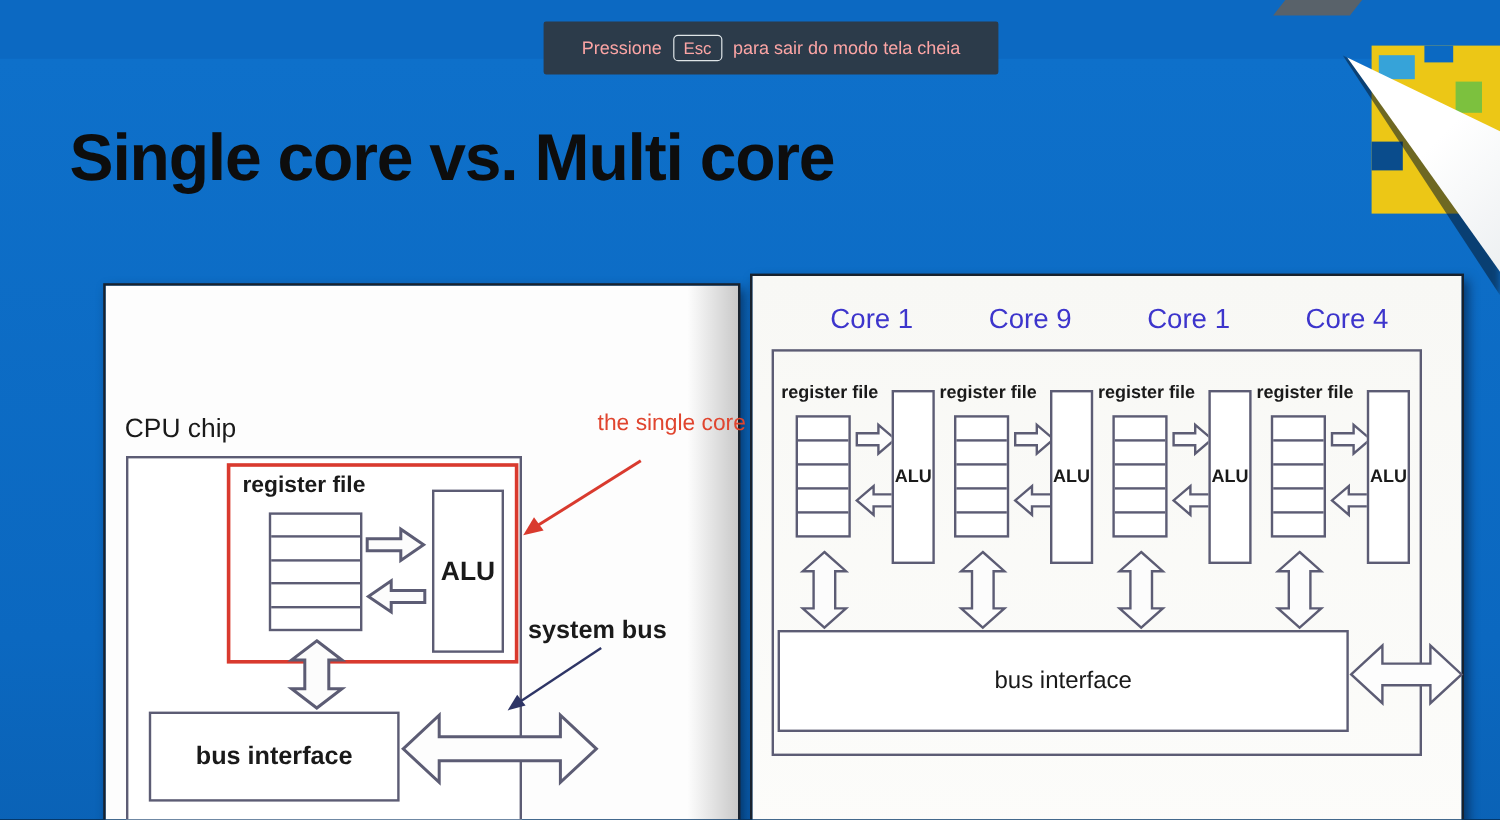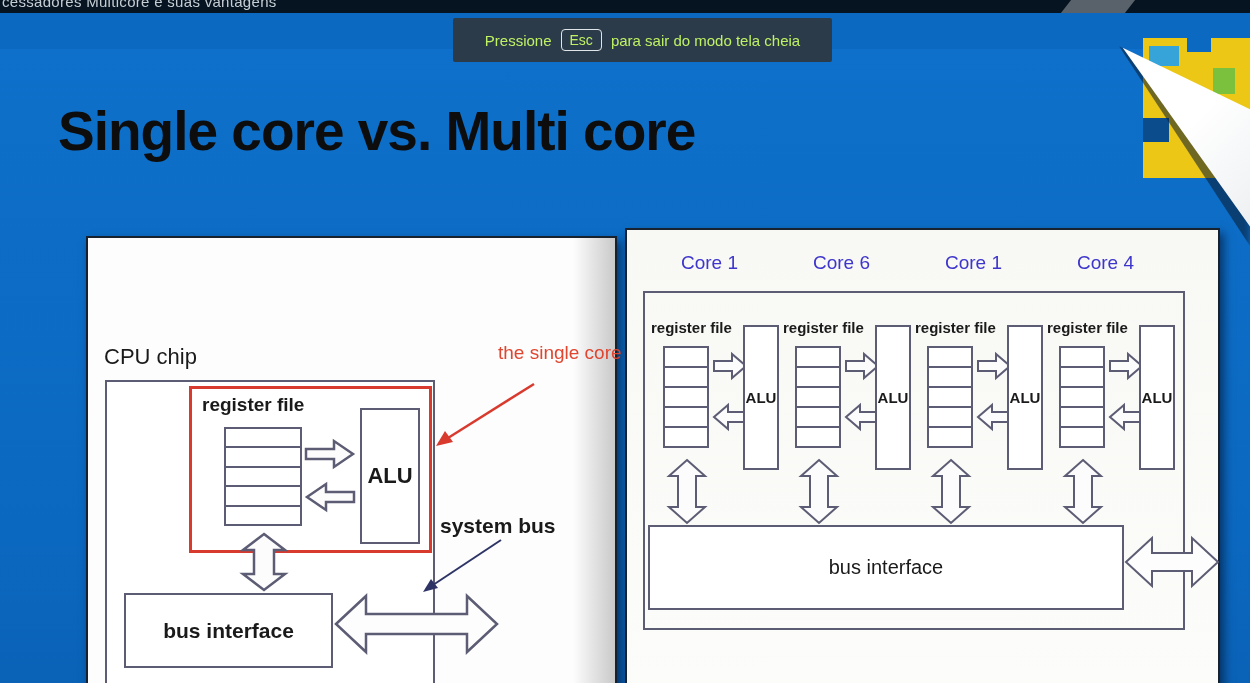--- a/index.html
+++ b/index.html
@@ -25,21 +25,21 @@
       linear-gradient(#7cc13e,#7cc13e);
     background-position:6px 8px,44px 0,70px 30px,20px 46px,58px 64px,0 80px,84px 96px;
     background-size:30px 20px,24px 14px,22px 26px,30px 22px,28px 20px,26px 24px,20px 22px;}
   .fold-shadow{left:1060px;top:-3px;width:190px;height:200px;background:rgba(7,25,45,.55);
     clip-path:polygon(31% 0%,100% 33%,100% 100%);filter:blur(3px);}
   .fold-white{left:1060px;top:-5px;width:190px;height:192px;background:linear-gradient(135deg,#ffffff 55%,#eceff1 100%);
     clip-path:polygon(33% 2%,100% 34%,100% 95%);}
 
   
   .toast{left:453px;top:18px;width:379px;height:44px;background:#2c3b4a;border-radius:2px;z-index:50;
-    display:flex;align-items:center;justify-content:center;gap:9px;color:#bef264;font-size:15px;}
+    display:flex;align-items:center;justify-content:center;gap:9px;color:#fca5a5;font-size:15px;}
   .esc-key{display:inline-block;border:1px solid #dfe5e8;border-radius:4px;padding:3px 8px;font-size:14px;line-height:1;}
 
   
   .slide-title{left:58px;top:50px;font-size:55px;font-weight:700;color:#0d0d0d;letter-spacing:-1px;white-space:nowrap;}
 
   
   .panel{border:2px solid #18222e;box-shadow:4px 5px 9px rgba(2,10,30,.55);}
   .left-panel{left:86px;top:187px;width:531px;height:465px;background:linear-gradient(90deg,#fdfdfd 0%,#fdfdfd 92%,#c9c9c9 100%);}
   .right-panel{left:625px;top:179px;width:595px;height:473px;background:linear-gradient(180deg,#f8f8f5,#fcfcfa);}
 
@@ -58,21 +58,21 @@
   .rf-label-l{left:114px;top:156px;font-size:19px;font-weight:700;color:#1a1a1a;}
   .stack-l{left:136px;top:189px;width:78px;height:99px;}
   .alu-l{left:272px;top:170px;width:60px;height:136px;display:flex;align-items:center;justify-content:center;
          font-size:22px;font-weight:700;color:#1a1a1a;}
   .bus-box-l{left:36px;top:355px;width:209px;height:75px;display:flex;align-items:center;justify-content:center;
          font-size:21px;font-weight:700;color:#1a1a1a;}
   .sysbus-label{left:352px;top:276px;font-size:21px;font-weight:700;color:#1a1a1a;white-space:nowrap;}
   .annotation{left:410px;top:104px;font-size:19px;color:#e0452f;white-space:nowrap;}
 
   
-  .core-title{top:22px;width:80px;text-align:left;font-size:19px;color:#3d35cc;white-space:nowrap;}
+  .core-title{top:22px;width:80px;text-align:right;font-size:23px;color:#3d35cc;white-space:nowrap;}
   .mc-chip-box{left:16px;top:61px;width:542px;height:339px;border:2px solid var(--line);}
   .core-module{top:116px;width:116px;height:180px;}
   .rf-label-m{left:-12px;top:-27px;width:92px;font-size:15px;font-weight:700;color:#1a1a1a;white-space:nowrap;}
   .stack-m{left:0;top:0;width:46px;height:102px;}
   .alu-m{left:80px;top:-21px;width:36px;height:145px;display:flex;align-items:center;justify-content:center;
          font-size:15px;font-weight:700;color:#1a1a1a;}
   .bus-box-m{left:21px;top:295px;width:476px;height:85px;display:flex;align-items:center;justify-content:center;
          font-size:20px;color:#1a1a1a;}
   .mc-chip-label{left:20px;top:430px;font-size:25px;color:#151515;white-space:nowrap;}
 </style>
@@ -136,21 +136,21 @@
       <div class="abs annotation">the single core</div>
       <svg class="abs" style="left:338px;top:138px" width="115" height="78">
         <line x1="108" y1="8" x2="22" y2="62" stroke="#d93a2e" stroke-width="2.5"></line>
         <polygon points="10,70 27,66 19,55" fill="#d93a2e"></polygon>
       </svg>
     </section>
 
     <section class="abs panel right-panel">
 
       <div class="abs core-title" style="left:54px">Core 1</div>
-      <div class="abs core-title" style="left:186px">Core 6</div>
+      <div class="abs core-title" style="left:186px">Core 9</div>
       <div class="abs core-title" style="left:318px">Core 1</div>
       <div class="abs core-title" style="left:450px">Core 4</div>
 
       <div class="abs mc-chip-box"></div>
 
       <div class="abs core-module" style="left:36px">
         <div class="abs rf-label-m">register file</div>
         <div class="abs stack stack-m">
             <i></i>
             <i></i>
@@ -253,18 +253,15 @@
 
     <div class="abs bottom-strip"></div>
   </div>
 
   <div class="abs toast">
     <span>Pressione</span>
     <span class="esc-key">Esc</span>
     <span>para sair do modo tela cheia</span>
   </div>
 
-  <div class="abs top-bar">
-    <span>cessadores Multicore e suas vantagens</span>
-  </div>
   <div class="abs bar-streak"></div>
 
 </div>
 
 </body></html>

